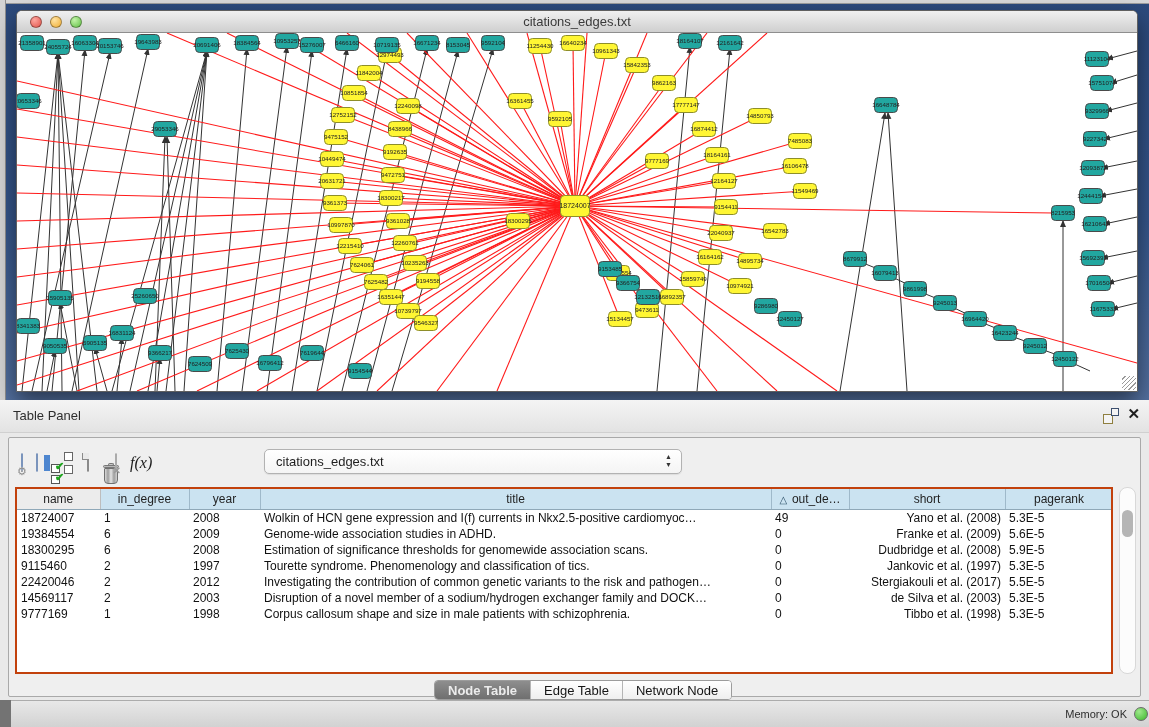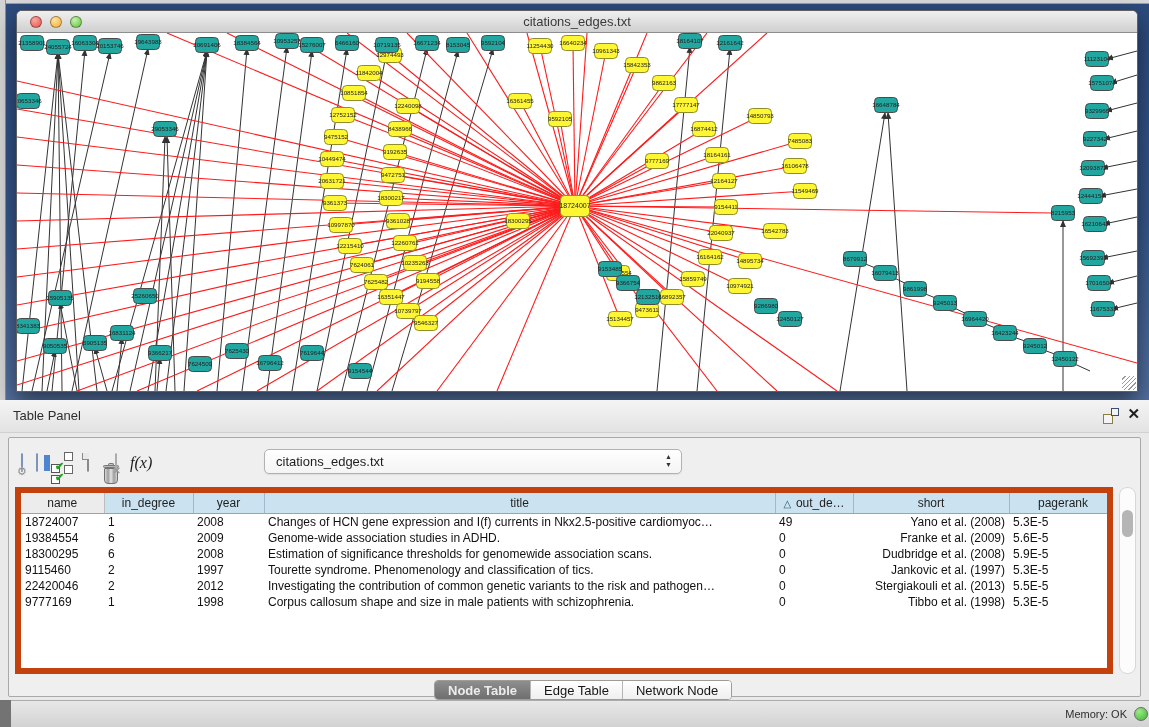--- a/index.html
+++ b/index.html
@@ -82,21 +82,21 @@
   .grid-x { position:absolute; right:-4px; bottom:-4px; font-size:10px; color:#9a9a9a; font-weight:bold;}
   .fx-icon { font-family:"Liberation Serif", serif; font-style:italic; font-size:16px; color:#1c1c1c; margin-right:16px;}
   .combo {
     position:absolute; left:255px; top:11px; width:418px; height:25px;
     border:1px solid #B2B2B2; border-radius:5px; background:linear-gradient(#FFFFFF,#F4F4F4);
     font-size:13px; color:#1e1e1e; line-height:23px; padding-left:11px; cursor:pointer;
     box-shadow:0 1px 1px rgba(0,0,0,.08);
   }
   .combo-arrows { position:absolute; right:9px; top:3px; font-size:7px; line-height:8px; color:#333; text-align:center;}
   
-  .tbl-wrap { position:absolute; left:6px; top:49px; width:1098px; height:187px; border:6px solid #c2410c; background:#fff; overflow:hidden;}
+  .tbl-wrap { position:absolute; left:6px; top:49px; width:1098px; height:187px; border:2px solid #c2410c; background:#fff; overflow:hidden;}
   table { border-collapse:collapse; table-layout:fixed; width:1096px; font-size:12px; }
   th { height:20px; font-weight:normal; color:#1f1f1f; background:#CBE3F1; border-right:1px solid #9FB9CA; border-bottom:1px solid #8FA8B8; text-align:center; overflow:hidden; white-space:nowrap;}
   th.col-grey { background:#ECECEC; border-right:1px solid #BDBDBD; }
   .sort-tri { color:#30536B; font-size:10px; margin-right:2px;}
   td { height:16px; line-height:16px; padding:0 4px; color:#111; overflow:hidden; white-space:nowrap; text-overflow:ellipsis;}
   td.c-short { text-align:right; }
   .vscroll { position:absolute; left:1110px; top:49px; width:17px; height:187px; background:#FCFCFC; border:1px solid #D8D8D8; border-radius:8px;}
   .vthumb { position:absolute; left:2px; top:22px; width:11px; height:27px; background:#B5B5B5; border-radius:6px;}
   
   .seg { position:absolute; left:425px; top:242px; height:20px; display:flex;
@@ -792,21 +792,21 @@
                 <th><span class="sort-tri">△ </span>out_de…</th>
                 <th>short</th>
                 <th>pagerank</th>
               </tr>
             </thead>
           <tbody id="tbl-body">
               <tr>
                 <td>18724007</td>
                 <td>1</td>
                 <td>2008</td>
-                <td>Changes of HCN gene expression and I(f) currents in Nkx2.5-positive cardiomyoc…</td>
+                <td>Wolkin of HCN gene expression and I(f) currents in Nkx2.5-positive cardiomyoc…</td>
                 <td>49</td>
                 <td class="c-short">Yano et al. (2008)</td>
                 <td>5.3E-5</td>
               </tr>
               <tr>
                 <td>19384554</td>
                 <td>6</td>
                 <td>2009</td>
                 <td>Genome-wide association studies in ADHD.</td>
                 <td>0</td>
@@ -830,22 +830,31 @@
                 <td>0</td>
                 <td class="c-short">Jankovic et al. (1997)</td>
                 <td>5.3E-5</td>
               </tr>
               <tr>
                 <td>22420046</td>
                 <td>2</td>
                 <td>2012</td>
                 <td>Investigating the contribution of common genetic variants to the risk and pathogen…</td>
                 <td>0</td>
-                <td class="c-short">Stergiakouli et al. (2013)</td>
+                <td class="c-short">Stergiakouli et al. (2017)</td>
                 <td>5.5E-5</td>
+              </tr>
+              <tr>
+                <td>14569117</td>
+                <td>2</td>
+                <td>2003</td>
+                <td>Disruption of a novel member of a sodium/hydrogen exchanger family and DOCK…</td>
+                <td>0</td>
+                <td class="c-short">de Silva et al. (2003)</td>
+                <td>5.3E-5</td>
               </tr>
               <tr>
                 <td>9777169</td>
                 <td>1</td>
                 <td>1998</td>
                 <td>Corpus callosum shape and size in male patients with schizophrenia.</td>
                 <td>0</td>
                 <td class="c-short">Tibbo et al. (1998)</td>
                 <td>5.3E-5</td>
               </tr>

